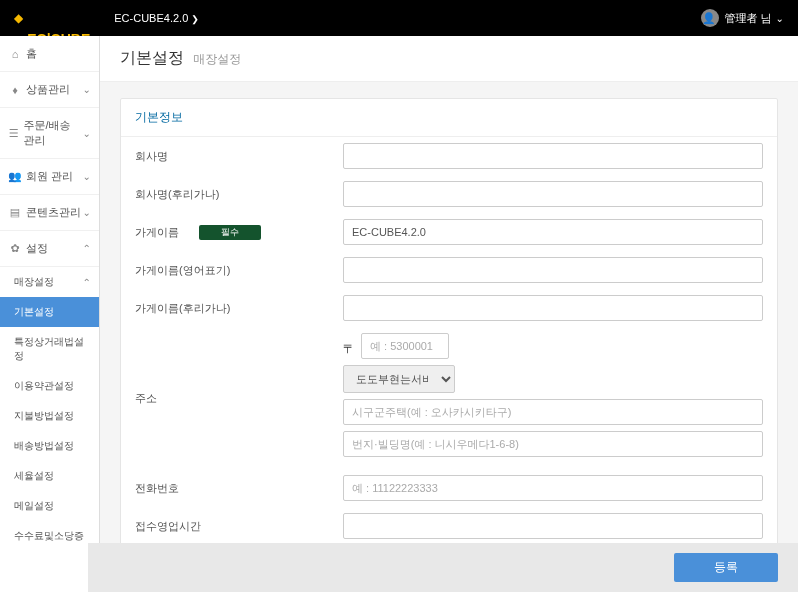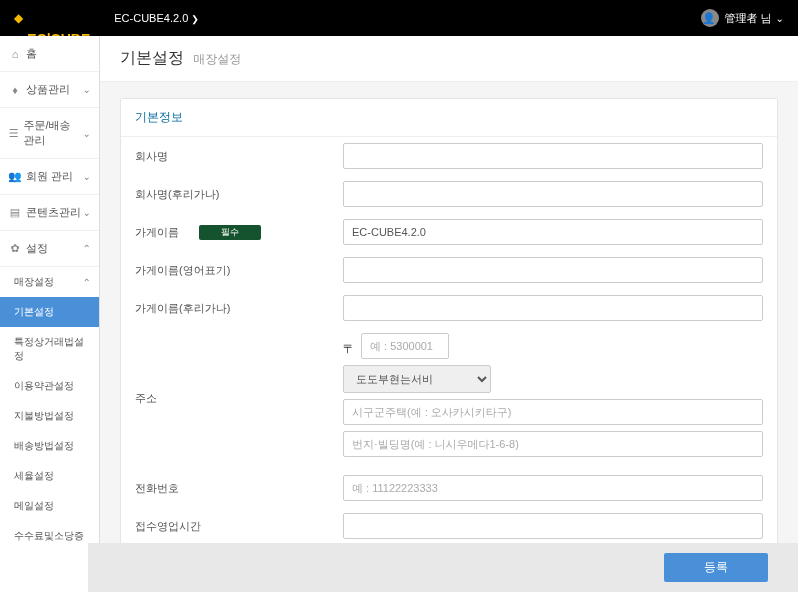--- a/index.html
+++ b/index.html
@@ -27,23 +27,23 @@
 .card-header { padding: 10px 14px; font-size: 12px; color: #0369a1; border-bottom: 1px solid #eee; }
 .field-row { display: flex; align-items: center; padding: 6px 14px; gap: 44px; }
 .field-label { width: 164px; font-size: 11px; color: #555; display: flex; align-items: center; }
 .badge-req { background: #14532d; color: #fff; font-size: 9px; padding: 1px 22px; border-radius: 2px; margin-left: 20px; }
 .help-icon { width: 14px; height: 14px; border-radius: 50%; background: #555; color: #fff; display: inline-flex; align-items: center; justify-content: center; font-size: 9px; margin-left: 4px; }
 .field-input { flex: 1; }
 .field-input input, .field-input select { width: 100%; border: 1px solid #ccc; padding: 6px 8px; font-size: 11px; color: #555; border-radius: 2px; }
 .field-input input::placeholder { color: #aaa; }
 .postal-row { display: flex; align-items: center; gap: 6px; }
 .postal-row input { width: 88px; }
-.footer-bar { position: absolute; bottom: 0; left: 88px; right: 0; background: #e8e8e8; padding: 10px 30px; display: flex; justify-content: flex-end; align-items: center; }
+.footer-bar { position: absolute; bottom: 0; left: 88px; right: 0; background: #e8e8e8; padding: 10px 20px; display: flex; justify-content: flex-end; align-items: center; }
 .btn-primary { background: #4a90d9; color: #fff; border: none; padding: 6px 40px; font-size: 12px; cursor: pointer; border-radius: 2px; }
-select.pref { width: 148px; margin-bottom: 6px; }
+select.pref { width: 112px; margin-bottom: 6px; }
 .addr-stack input { margin-bottom: 6px; }
 </style>
 </head>
 <body>
 
 <div class="header">
   <div style="display:flex;align-items:center">
     <span class="logo-icon">◆</span>
     <span class="logo">EC|CUBE</span>
     <span class="header-version"><span>EC-CUBE4.2.0</span> <span style="font-size:9px">❯</span></span>

